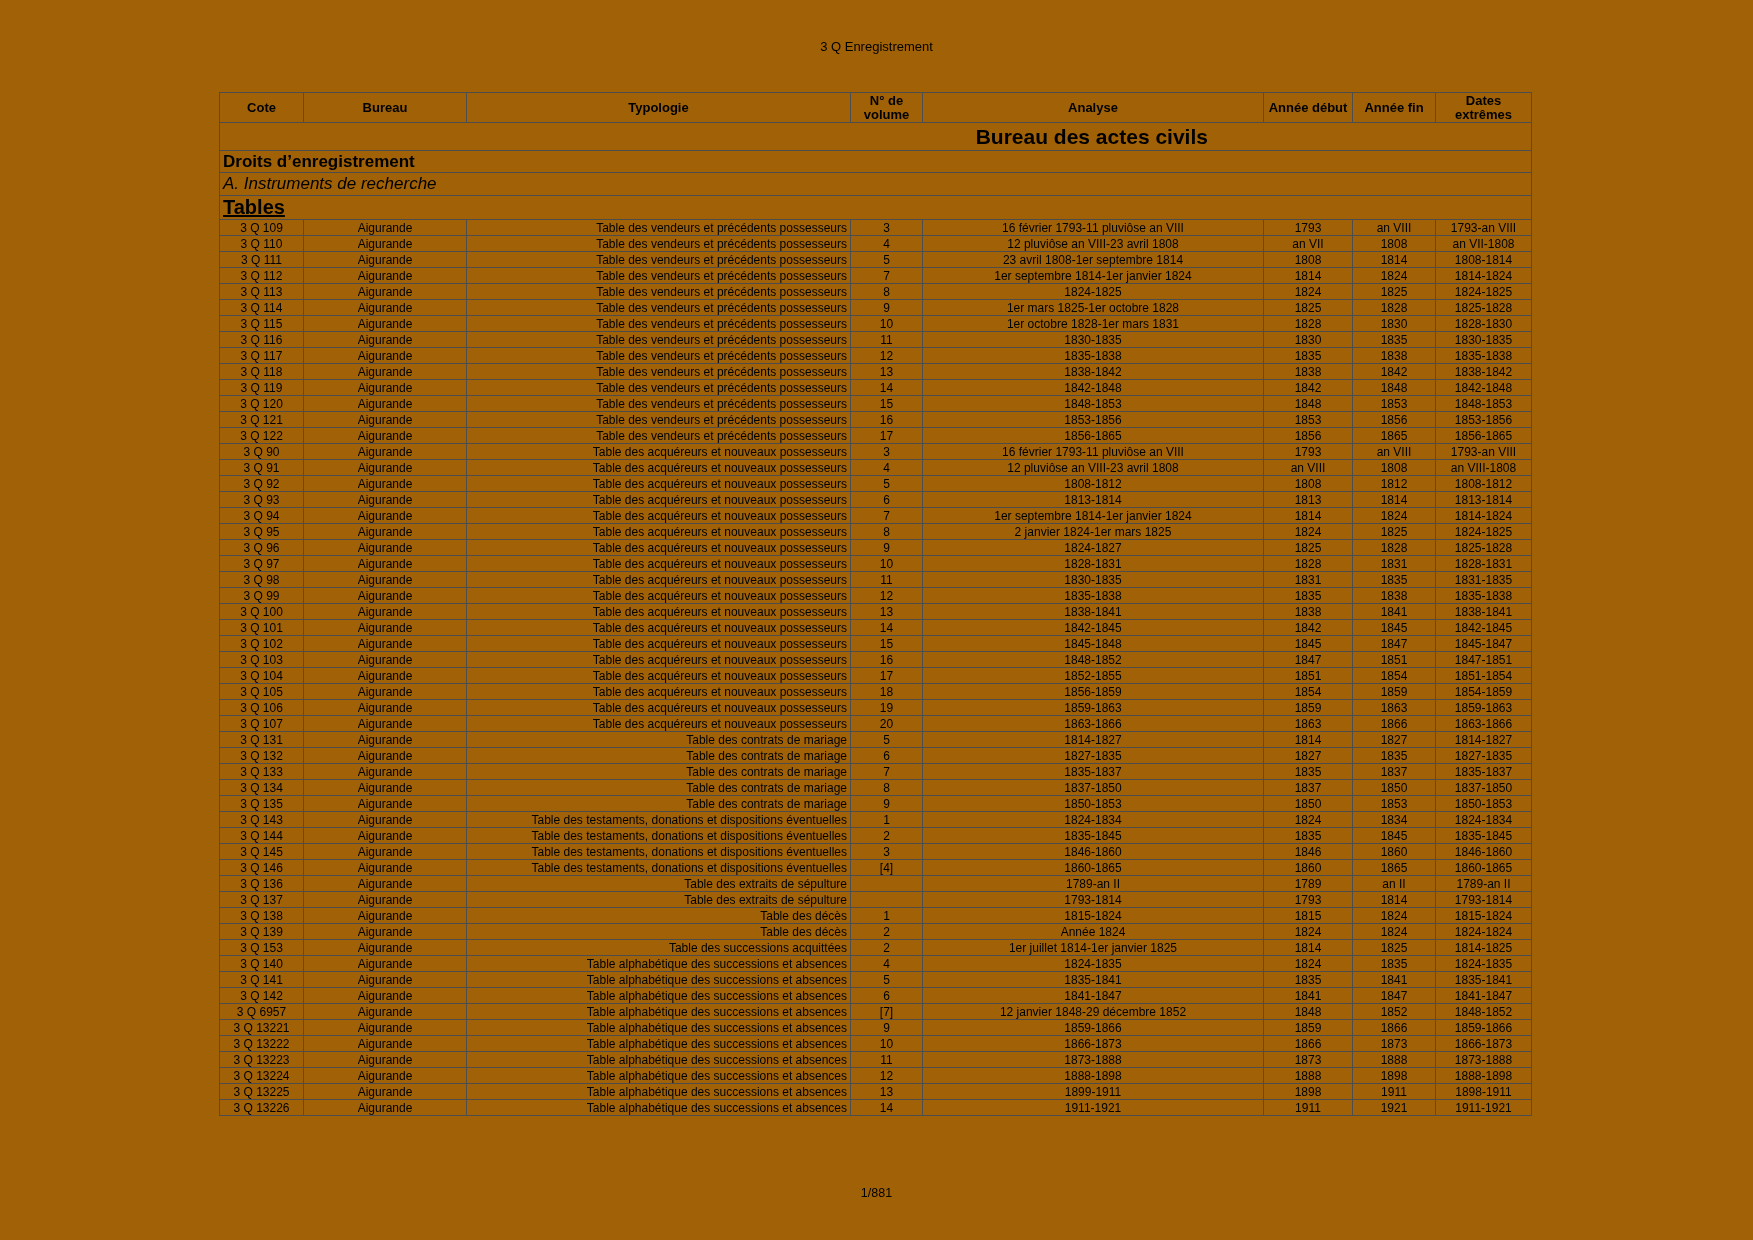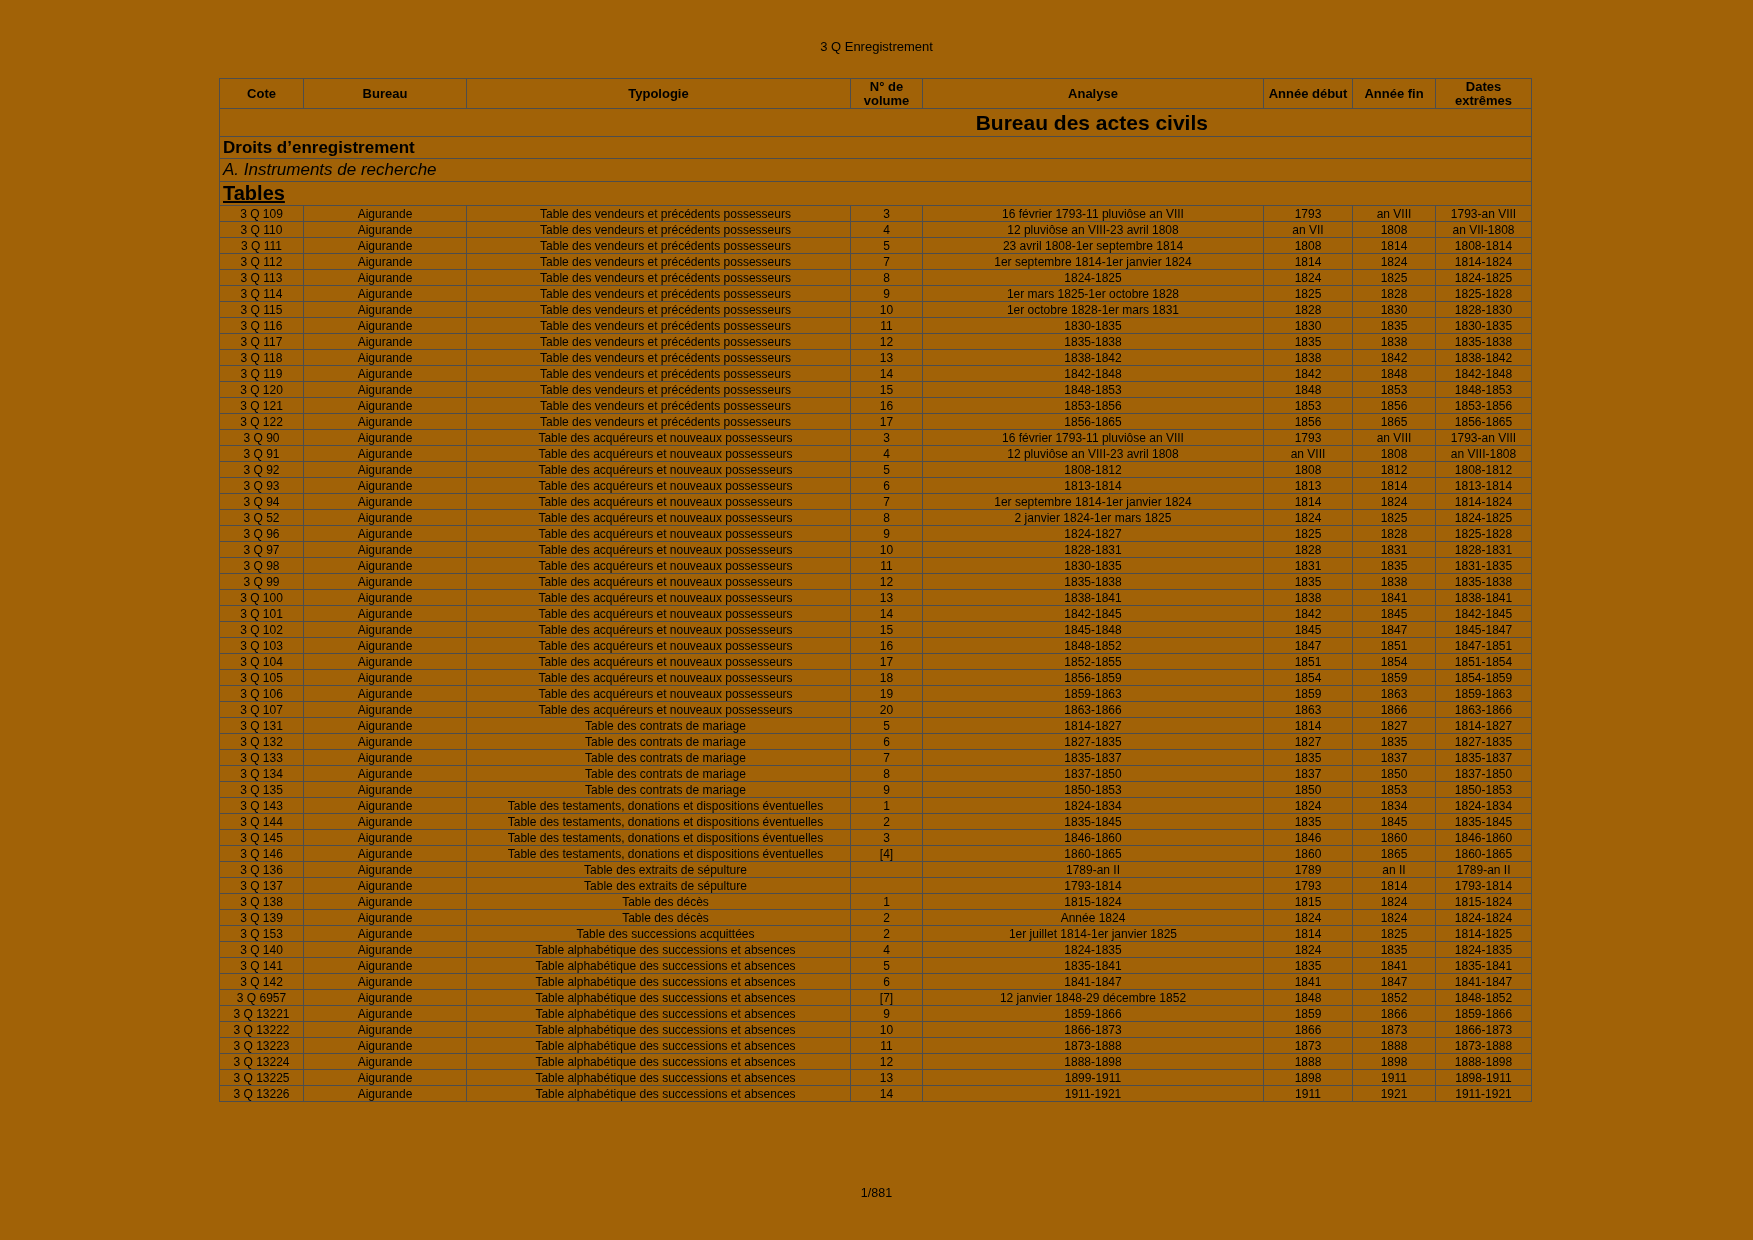--- a/index.html
+++ b/index.html
@@ -1,23 +1,23 @@
 <!DOCTYPE html>
 <html><head>
 <meta charset="utf-8">
 <style>
   *{box-sizing:border-box}
   html,body{margin:0;padding:0;background:#ffffff}
   .page{position:relative;width:1753px;height:1240px;background:#a16207;font-family:"Liberation Sans",sans-serif;color:#000;overflow:hidden}
   .doc-header{position:absolute;top:39px;left:0;width:100%;text-align:center;font-size:13px}
-  table.inv{position:absolute;left:219px;top:78px;width:1312px;border-collapse:collapse;table-layout:fixed}
+  table.inv{position:absolute;left:219px;top:92px;width:1312px;border-collapse:collapse;table-layout:fixed}
   .inv th,.inv td{border:1px solid #4d4d4d;overflow:hidden}
   .inv thead th{font-size:13px;font-weight:bold;text-align:center;vertical-align:middle;height:28px;line-height:1.05;padding:1px 2px}
   .inv td.d{font-size:12px;height:16px;padding:0 3px;vertical-align:middle;white-space:nowrap;text-align:center;line-height:1}
-  .inv td.c2{text-align:center;padding-left:17px}
+  .inv td.c2{text-align:right;padding-left:17px}
   .sec td{padding:0 3px;position:relative;vertical-align:middle}
   .sec-bureau td{height:28px}
   .bureau-title{position:absolute;left:66.5%;top:50%;transform:translate(-50%,-50%);font-size:21px;font-weight:bold;white-space:nowrap}
   .sec-droits td{height:22px}
   .sec-droits span{font-size:17px;font-weight:bold}
   .sec-instr td{height:23px}
   .sec-instr span{font-size:17px;font-style:italic}
   .sec-tables td{height:17px}
   .sec-tables span{font-size:20px;font-weight:bold;text-decoration:underline}
   .doc-footer{position:absolute;top:1186px;left:0;width:100%;text-align:center;font-size:12.5px}
@@ -257,21 +257,21 @@
           <td class="d c0">3 Q 94</td>
           <td class="d c1">Aigurande</td>
           <td class="d c2">Table des acquéreurs et nouveaux possesseurs</td>
           <td class="d c3">7</td>
           <td class="d c4">1er septembre 1814-1er janvier 1824</td>
           <td class="d c5">1814</td>
           <td class="d c6">1824</td>
           <td class="d c7">1814-1824</td>
         </tr>
         <tr>
-          <td class="d c0">3 Q 52</td>
+          <td class="d c0">3 Q 95</td>
           <td class="d c1">Aigurande</td>
           <td class="d c2">Table des acquéreurs et nouveaux possesseurs</td>
           <td class="d c3">8</td>
           <td class="d c4">2 janvier 1824-1er mars 1825</td>
           <td class="d c5">1824</td>
           <td class="d c6">1825</td>
           <td class="d c7">1824-1825</td>
         </tr>
         <tr>
           <td class="d c0">3 Q 96</td>

